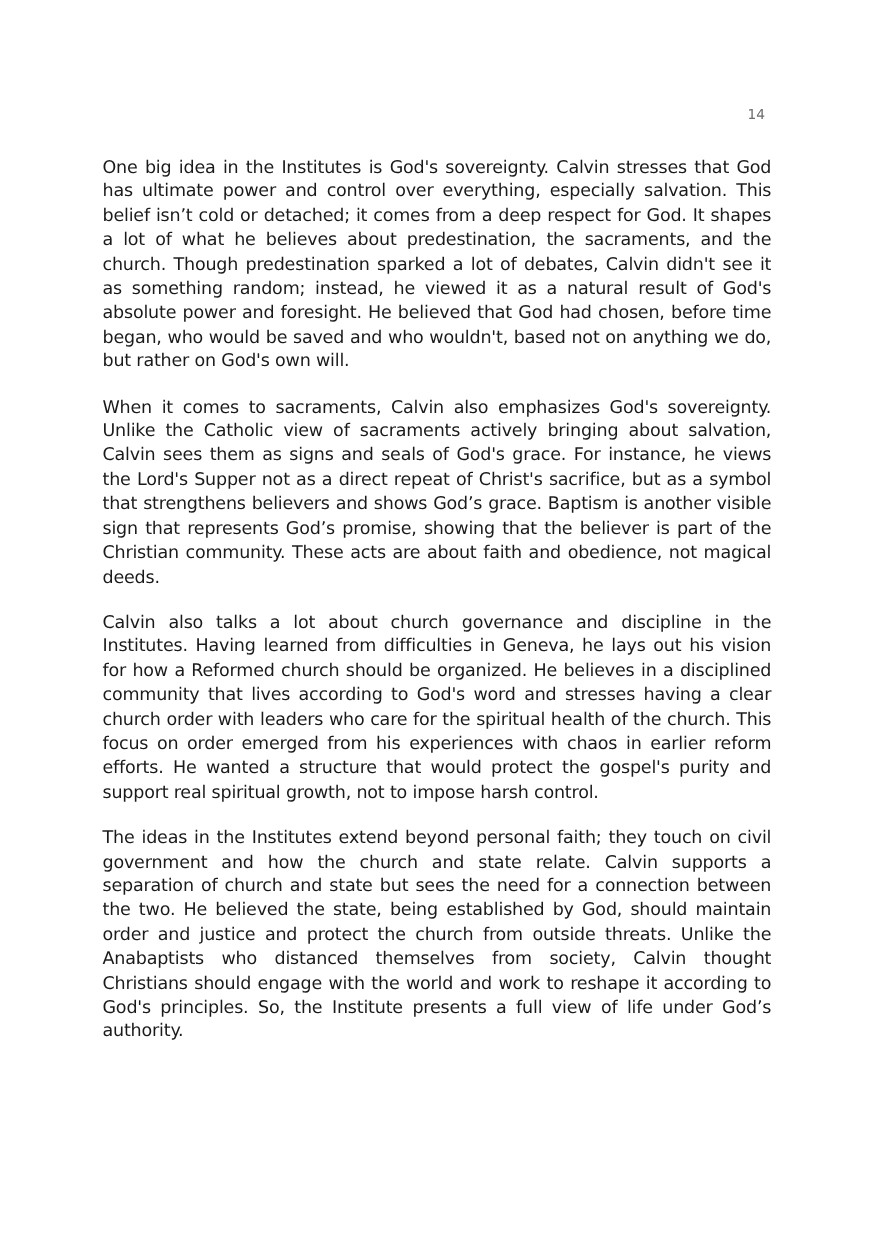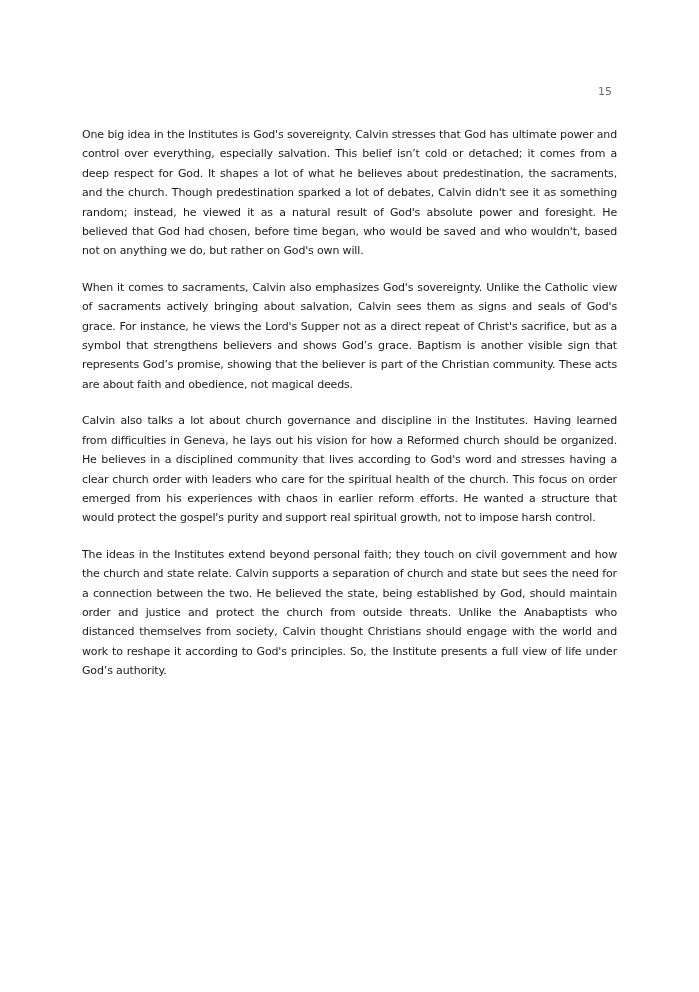--- a/index.html
+++ b/index.html
@@ -20,33 +20,33 @@
       font-family: "DejaVu Sans", sans-serif;
       font-size: 11px;
       color: #6e6e6e;
     }
     .content {
       position: absolute;
       top: 125px;
       left: 82px;
       width: 535px;
       font-family: "DejaVu Sans", sans-serif;
-      font-size: 11px;
+      font-size: 14px;
       line-height: 19.4px;
       color: #1a1a1a;
     }
     .content p {
       margin: 0 0 17px 0;
       text-align: justify;
       letter-spacing: -0.15px;
     }
   </style>
 </head>
 <body>
 
-<div class="page-number">15</div>
+<div class="page-number">14</div>
 
 <div class="content">
   <p>One big idea in the Institutes is God's sovereignty. Calvin stresses that God has ultimate power and control over everything, especially salvation. This belief isn’t cold or detached; it comes from a deep respect for God. It shapes a lot of what he believes about predestination, the sacraments, and the church. Though predestination sparked a lot of debates, Calvin didn't see it as something random; instead, he viewed it as a natural result of God's absolute power and foresight. He believed that God had chosen, before time began, who would be saved and who wouldn't, based not on anything we do, but rather on God's own will.</p>
   <p>When it comes to sacraments, Calvin also emphasizes God's sovereignty. Unlike the Catholic view of sacraments actively bringing about salvation, Calvin sees them as signs and seals of God's grace. For instance, he views the Lord's Supper not as a direct repeat of Christ's sacrifice, but as a symbol that strengthens believers and shows God’s grace. Baptism is another visible sign that represents God’s promise, showing that the believer is part of the Christian community. These acts are about faith and obedience, not magical deeds.</p>
   <p>Calvin also talks a lot about church governance and discipline in the Institutes. Having learned from difficulties in Geneva, he lays out his vision for how a Reformed church should be organized. He believes in a disciplined community that lives according to God's word and stresses having a clear church order with leaders who care for the spiritual health of the church. This focus on order emerged from his experiences with chaos in earlier reform efforts. He wanted a structure that would protect the gospel's purity and support real spiritual growth, not to impose harsh control.</p>
   <p>The ideas in the Institutes extend beyond personal faith; they touch on civil government and how the church and state relate. Calvin supports a separation of church and state but sees the need for a connection between the two. He believed the state, being established by God, should maintain order and justice and protect the church from outside threats. Unlike the Anabaptists who distanced themselves from society, Calvin thought Christians should engage with the world and work to reshape it according to God's principles. So, the Institute presents a full view of life under God’s authority.</p>
 </div>
 
 </body></html>

